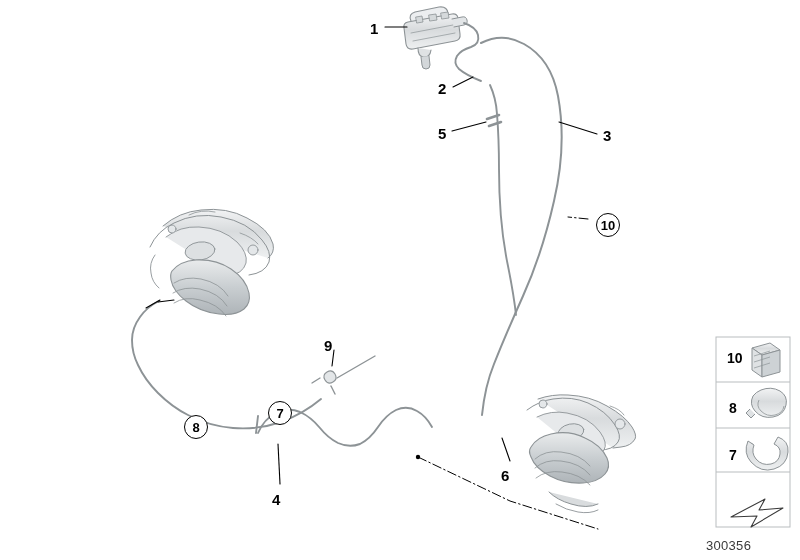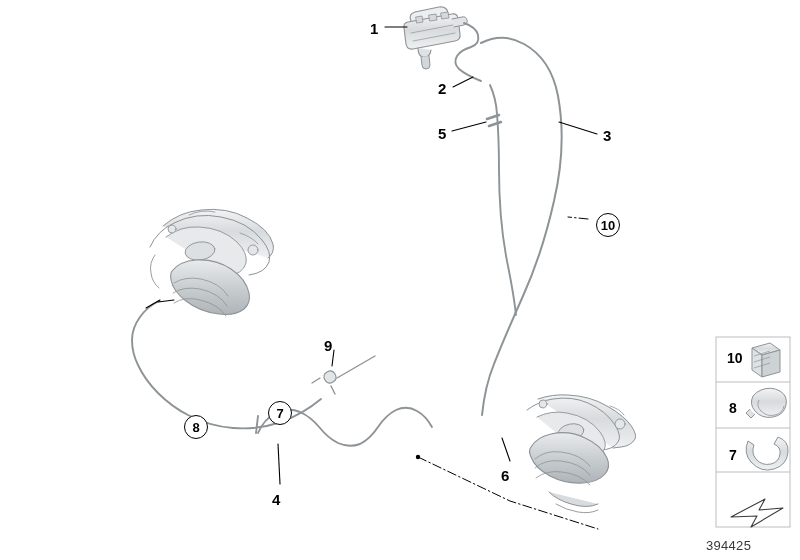--- a/index.html
+++ b/index.html
@@ -220,14 +220,14 @@
   <div class="callout" style="left:501px; top:468px;">6</div>
   <div class="callout circled" style="left:268px; top:401px;">7</div>
   <div class="callout circled" style="left:184px; top:415px;">8</div>
   <div class="callout" style="left:324px; top:338px;">9</div>
   <div class="callout circled" style="left:596px; top:213px;">10</div>
 
   <div class="legend-label" style="left:727px; top:350px;">10</div>
   <div class="legend-label" style="left:729px; top:400px;">8</div>
   <div class="legend-label" style="left:729px; top:447px;">7</div>
 
-  <div id="figure-number">394425</div>
+  <div id="figure-number">300356</div>
 </div>
 
 </body></html>

